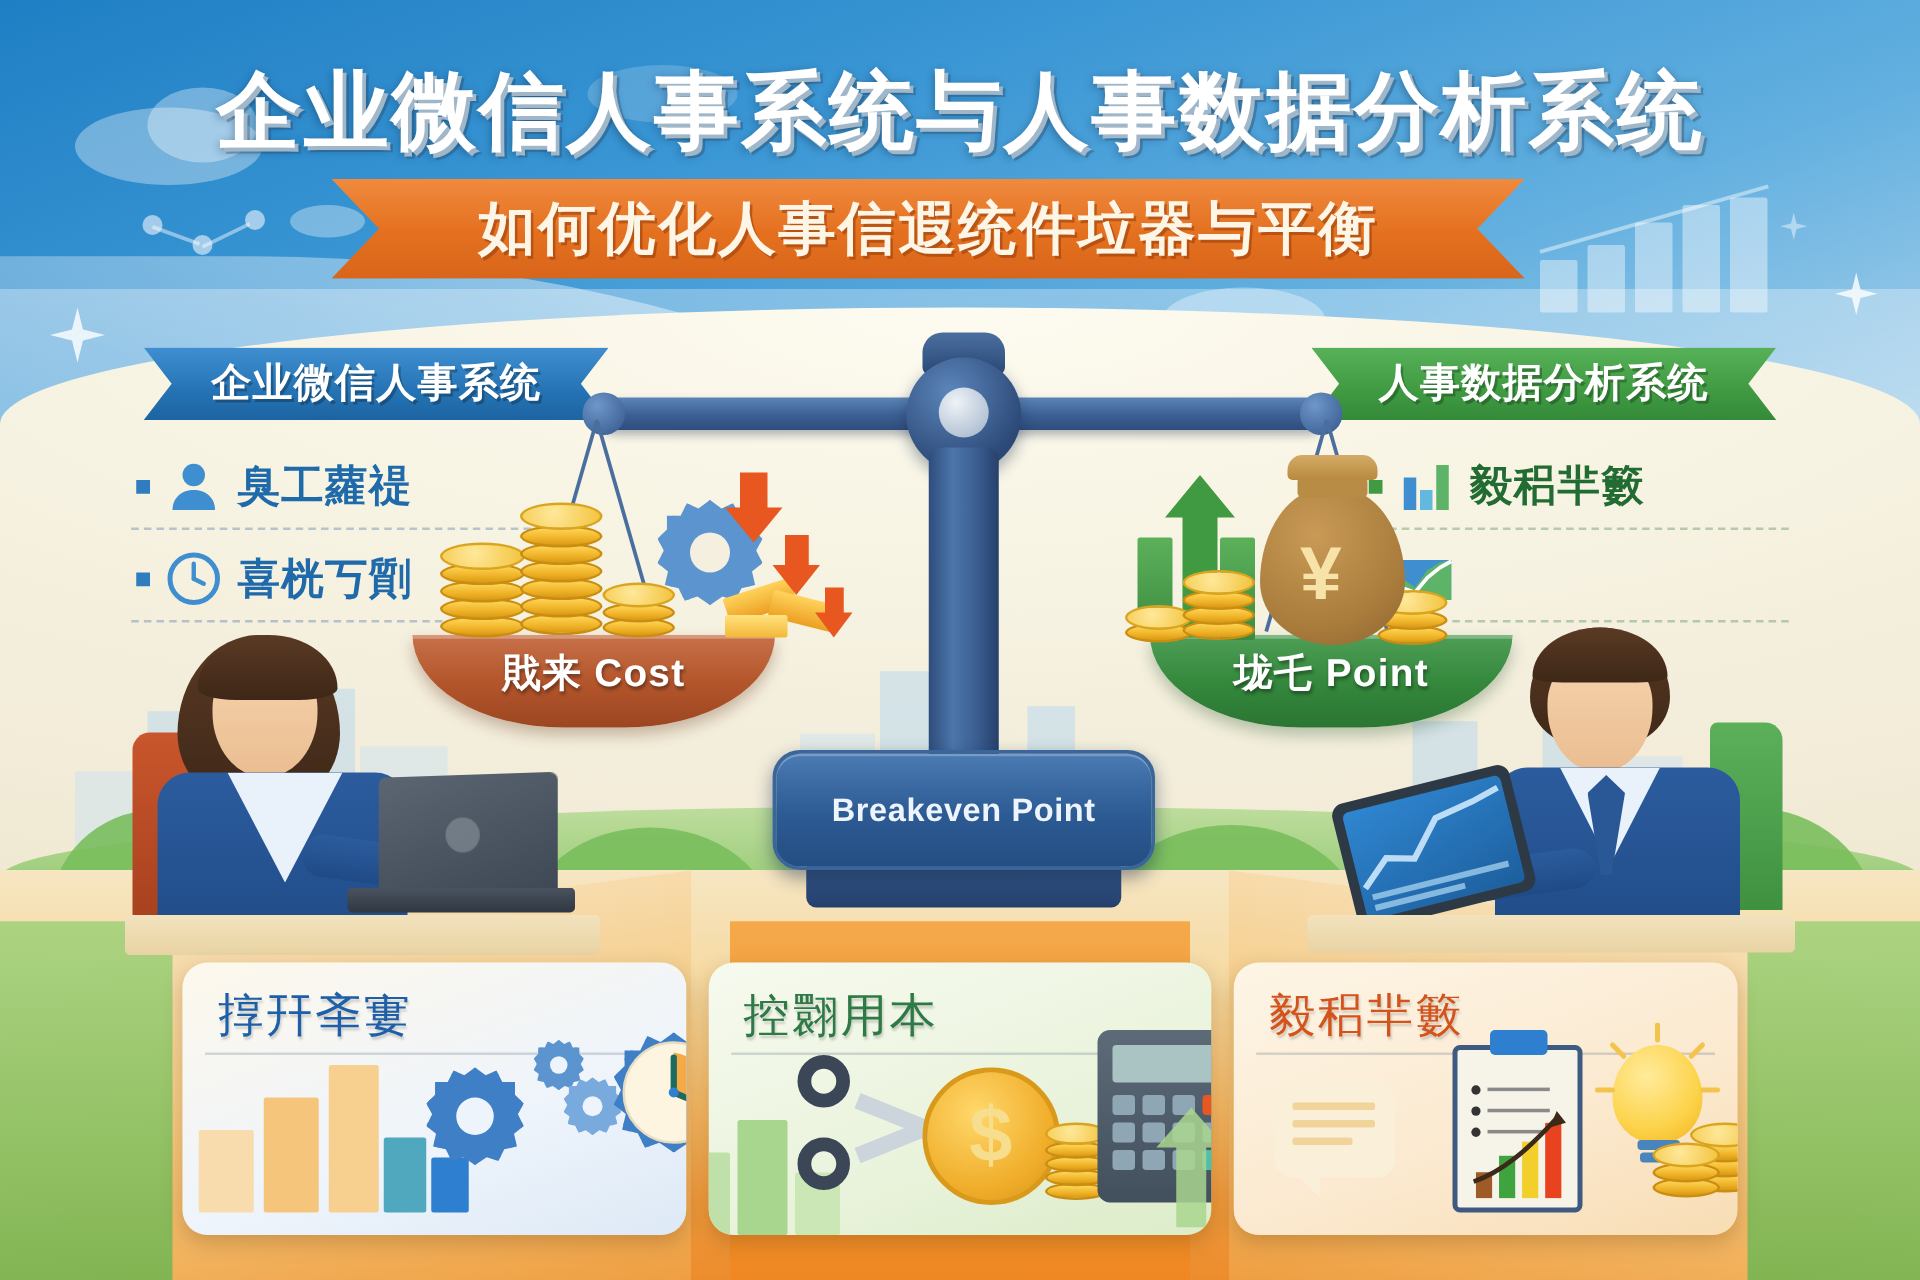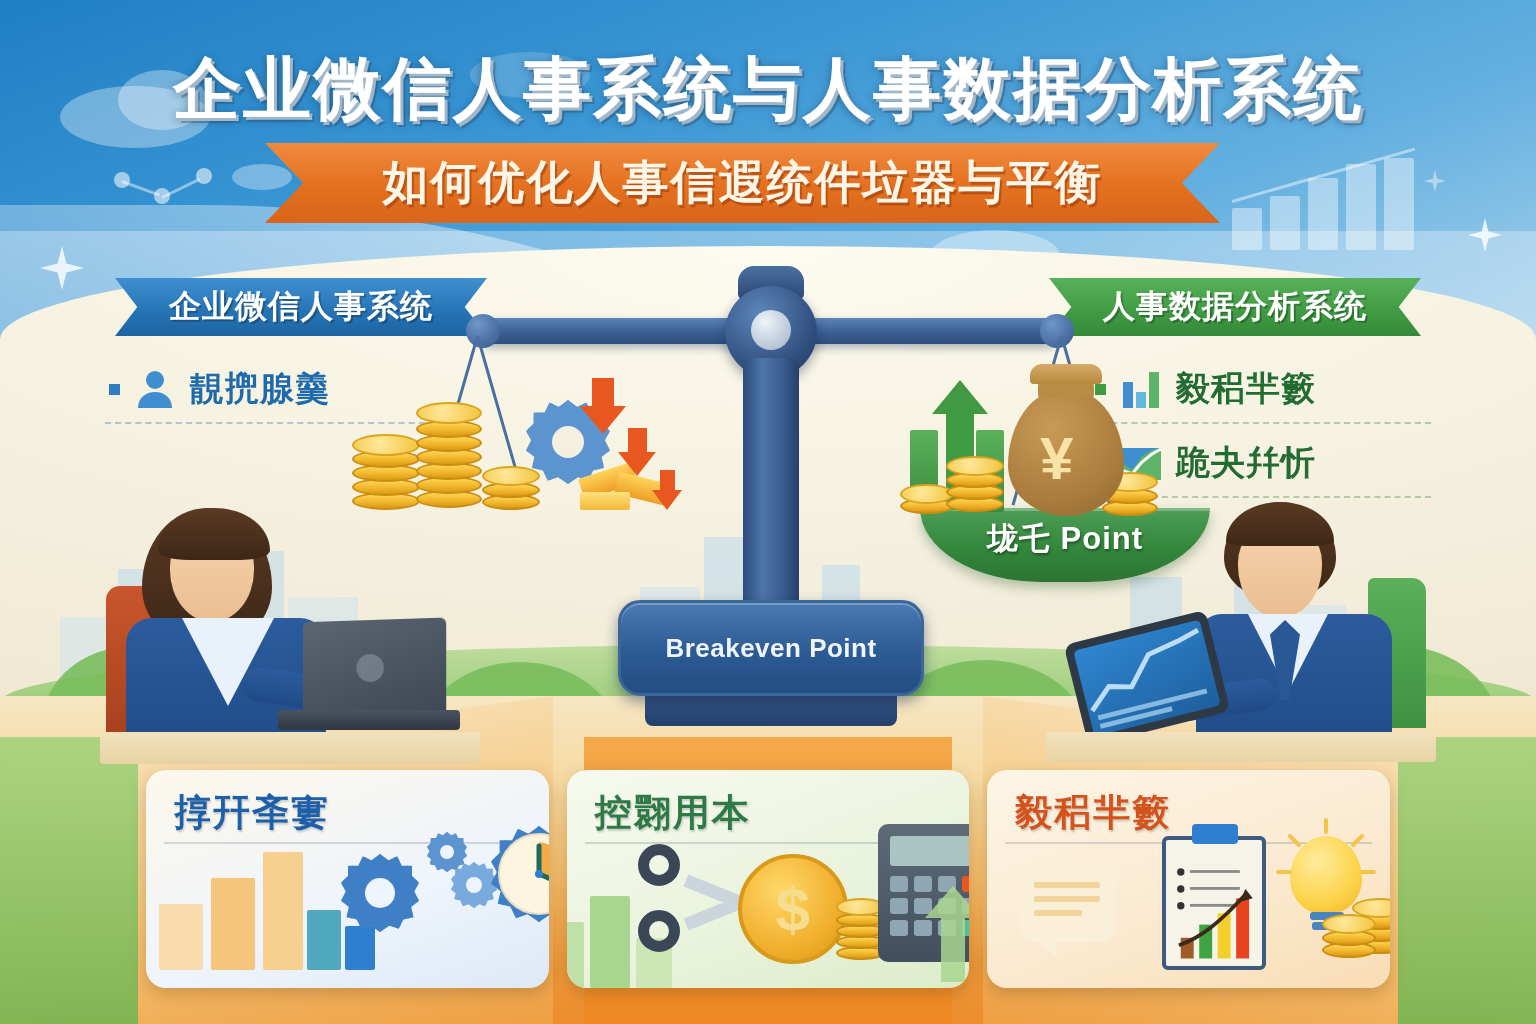--- a/index.html
+++ b/index.html
@@ -289,21 +289,21 @@
   .cards { position:absolute; left:146px; right:146px; top:770px; height:218px;
     display:flex; gap:18px; }
   .card {
     flex:1; border-radius:20px; position:relative; overflow:hidden;
     box-shadow:0 6px 16px rgba(90,60,20,.25);
   }
   .card.c1 { background:linear-gradient(160deg,#fdf8ec,#eef4fb 60%,#dde9f6); }
   .card.c2 { background:linear-gradient(160deg,#fdf5e6,#fbe9cf 60%,#f8ddb4); }
   .card.c3 { background:linear-gradient(160deg,#f7faef,#e9f3dc 60%,#dcecc8); }
   .card-title {
-    position:absolute; left:28px; top:18px; font-size:37px; font-weight:bold;
+    position:absolute; left:28px; top:18px; font-size:37px; font-weight:normal;
     letter-spacing:2px; white-space:nowrap;
     text-shadow:1px 2px 2px rgba(0,0,0,.18);
   }
   .card.c1 .card-title { color:#1d5fa8; }
   .card.c2 .card-title { color:#d4531c; }
   .card.c3 .card-title { color:#2d7a46; }
   .card-rule { position:absolute; left:18px; right:18px; top:72px; height:2px;
     background:rgba(90,110,130,.25); }
   .card-art { position:absolute; right:0; bottom:0; width:62%; height:78%; }
 
@@ -408,21 +408,32 @@
 
   <div class="bullets left">
     <div class="bullet-row">
       <span class="bsq"></span>
       <span class="bicon">
         <svg width="46" height="46" viewBox="0 0 46 46">
           <circle cx="23" cy="14" r="9" fill="#3f8fd0"></circle>
           <path d="M6 42c0-10 7.6-16 17-16s17 6 17 16z" fill="#3f8fd0"></path>
         </svg>
       </span>
-      <span class="blabel">靚㨮腺羹</span>
+      <span class="blabel">臭工蘿禔</span>
+    </div>
+    <div class="bullet-row">
+      <span class="bsq"></span>
+      <span class="bicon">
+        <svg width="46" height="46" viewBox="0 0 46 46">
+          <circle cx="23" cy="23" r="19" fill="none" stroke="#3f8fd0" stroke-width="4"></circle>
+          <line x1="23" y1="23" x2="23" y2="11" stroke="#3f8fd0" stroke-width="3.5" stroke-linecap="round"></line>
+          <line x1="23" y1="23" x2="31" y2="27" stroke="#3f8fd0" stroke-width="3.5" stroke-linecap="round"></line>
+        </svg>
+      </span>
+      <span class="blabel">喜桄丂劕</span>
     </div>
   </div>
 
   <div class="banner banner-right">
     <span>人事数据分析系统</span>
   </div>
 
   <div class="bullets right">
     <div class="bullet-row">
       <span class="bsq"></span>
@@ -437,38 +448,41 @@
     </div>
     <div class="bullet-row">
       <span class="bsq"></span>
       <span class="bicon">
         <svg width="46" height="46" viewBox="0 0 46 46">
           <rect x="3" y="8" width="40" height="32" fill="#3f8fd0"></rect>
           <path d="M3 40 L3 22 L14 30 L24 16 L34 10 L43 8 L43 8 L43 40 Z" fill="#5db368"></path>
           <polyline points="3,30 14,34 24,22 34,14 43,9" fill="none" stroke="#ffffff" stroke-width="3"></polyline>
         </svg>
       </span>
-      <span class="blabel">跪夬幷忻</span>
     </div>
   </div>
 
   <div class="scale-wrap">
 
     <div class="beam"></div>
     <div class="pivot-cap"></div>
     <div class="pivot"></div>
     <div class="column"></div>
     <div class="base-plate"></div>
     <div class="base-foot"></div>
 
     <div class="string" style="left:46px;top:56px;height:176px;transform:rotate(-16deg);"></div>
     <div class="string" style="left:46px;top:56px;height:176px;transform:rotate(16deg);"></div>
     <div class="string" style="left:630px;top:56px;height:176px;transform:rotate(-16deg);"></div>
     <div class="string" style="left:630px;top:56px;height:176px;transform:rotate(16deg);"></div>
 
+    <div class="pan pan-cost" style="left:-100px;top:228px;">
+      <div class="pan-body"></div>
+      <span class="pan-label">戝来  Cost</span>
+    </div>
 
     <div>
       <div class="coinstack" style="left:-78px;top:146px;width:68px;height:86px;">
         <div class="coin" style="left:0;top:66px;width:68px;height:18px;"></div>
         <div class="coin" style="left:0;top:52px;width:68px;height:18px;"></div>
         <div class="coin" style="left:0;top:38px;width:68px;height:18px;"></div>
         <div class="coin" style="left:0;top:24px;width:68px;height:18px;"></div>
         <div class="coin-top" style="left:0;top:8px;width:68px;height:22px;"></div>
       </div>
       <div class="coinstack" style="left:-14px;top:112px;width:66px;height:120px;">

